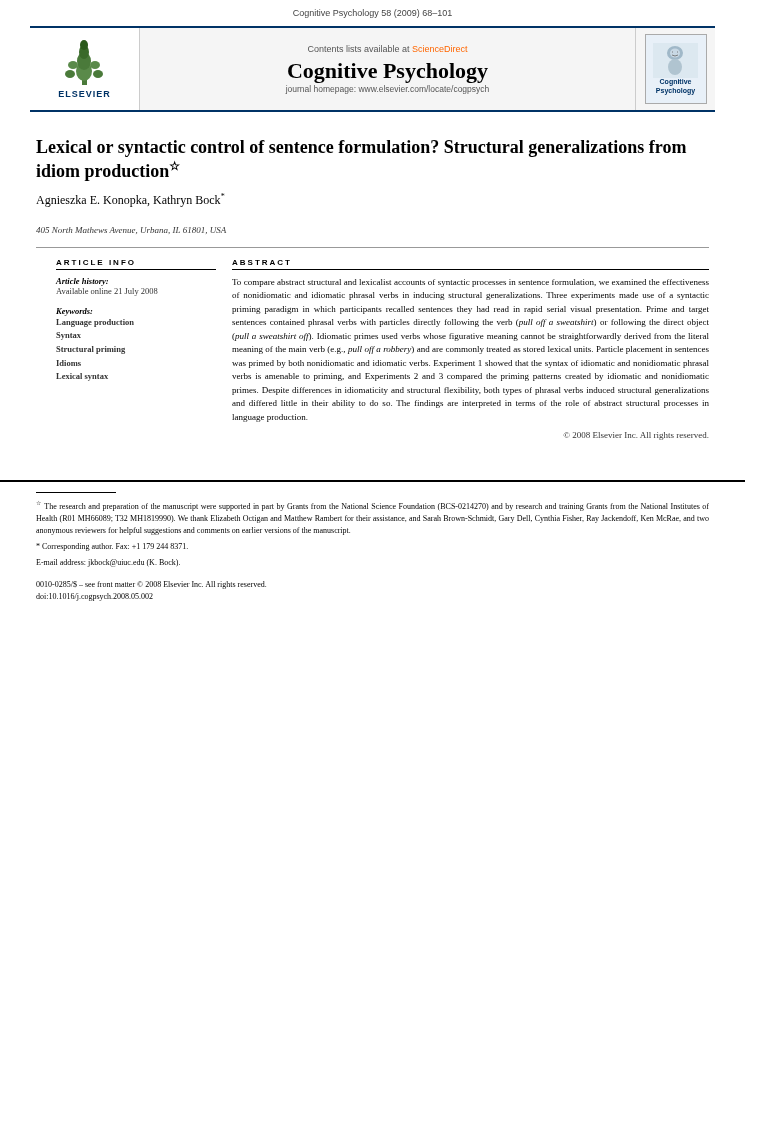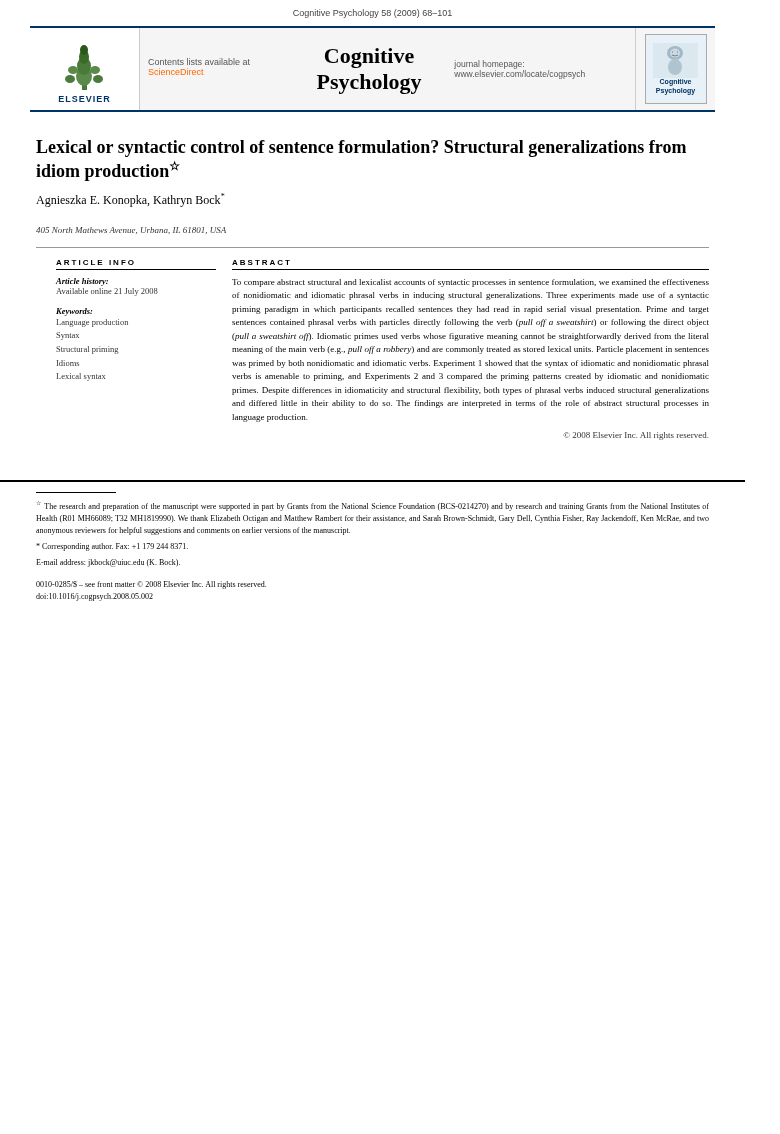--- a/index.html
+++ b/index.html
@@ -35,21 +35,21 @@
       align-items: stretch;
       border-top: 2px solid #003366;
       border-bottom: 2px solid #003366;
       margin: 4px 30px;
       min-height: 80px;
     }
 
     .banner-logo-left {
       width: 110px;
       display: flex;
-      align-items: flex-end;
+      align-items: center;
       justify-content: center;
       padding: 6px;
       border-right: 1px solid #ccc;
     }
 
     .elsevier-logo {
       display: flex;
       flex-direction: column;
       align-items: center;
     }
@@ -59,21 +59,21 @@
       font-size: 9px;
       font-weight: bold;
       color: #003366;
       letter-spacing: 1px;
       margin-top: 2px;
     }
 
     .banner-center {
       flex: 1;
       display: flex;
-      flex-direction: row;
+      flex-direction: column;
       align-items: center;
       justify-content: center;
       background: #f5f5f5;
       padding: 8px;
     }
 
     .banner-sciencedirect-line {
       font-family: Arial, sans-serif;
       font-size: 9px;
       color: #555;
@@ -218,20 +218,21 @@
     .article-info-value {
       font-size: 8.5px;
       color: #333;
       line-height: 1.4;
     }
 
     .keywords-list {
       font-size: 8.5px;
       color: #333;
       line-height: 1.6;
+      font-weight: bold;
     }
 
     
     .abstract-text {
       font-size: 9px;
       line-height: 1.5;
       color: #000;
       text-align: justify;
     }
 

